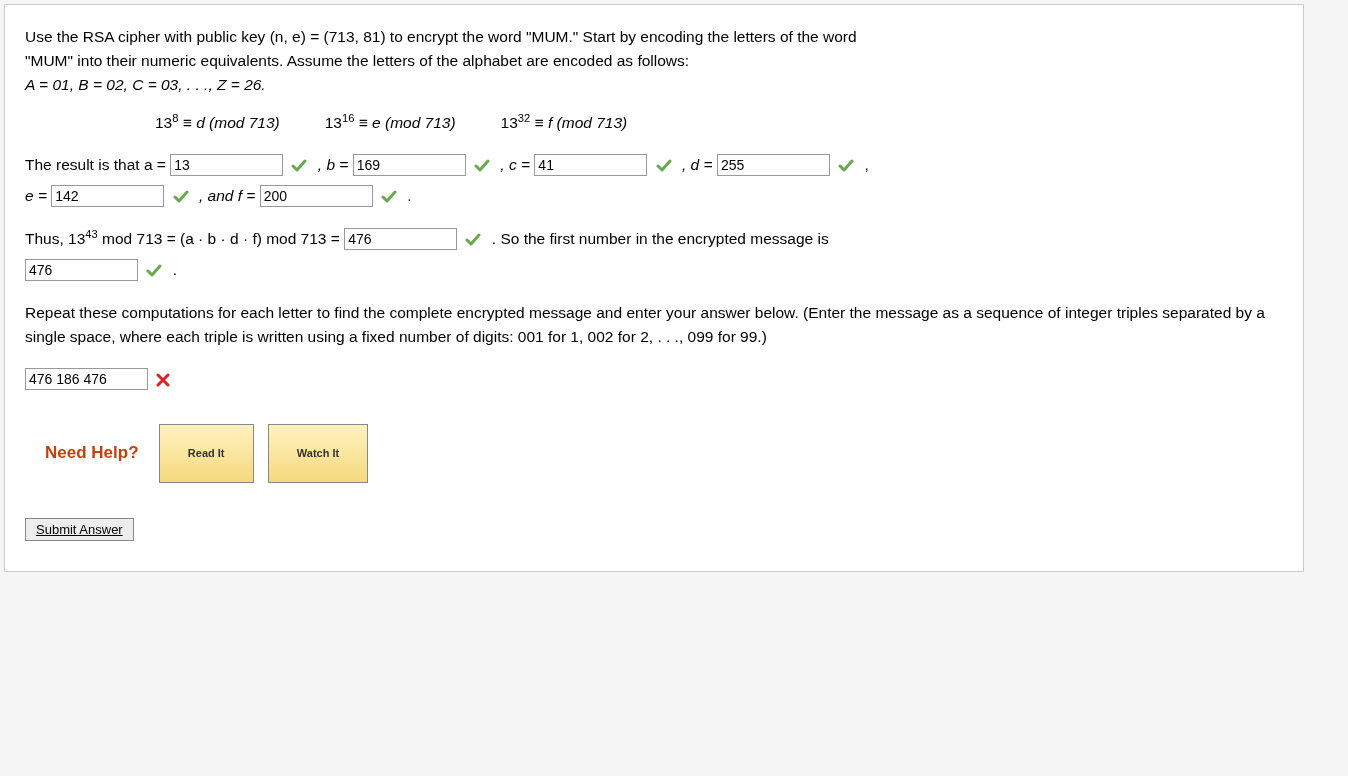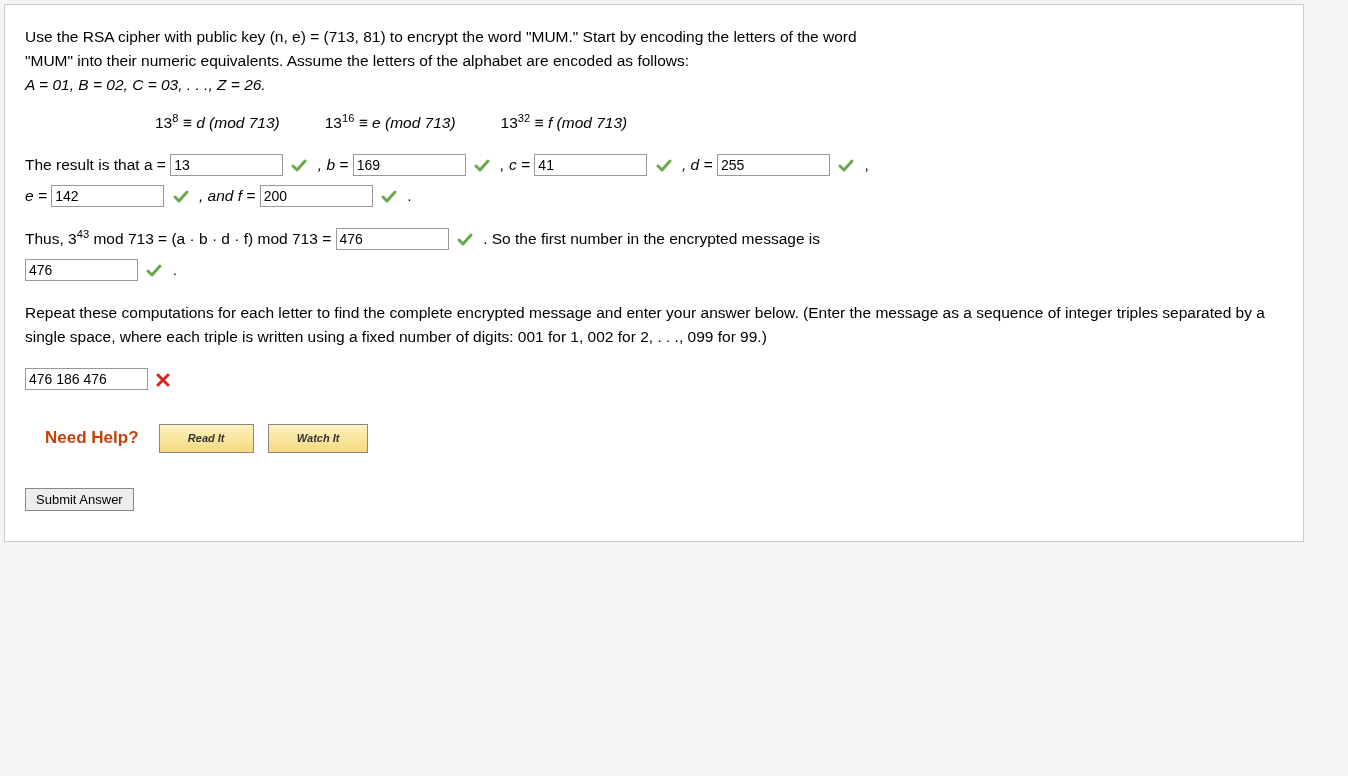--- a/index.html
+++ b/index.html
@@ -67,38 +67,38 @@
     color: #c2410c;
     font-weight: bold;
     font-size: 17px;
     margin-right: 16px;
     vertical-align: middle;
   }
   .help-btn {
     display: inline-block;
     background: linear-gradient(#fff2c0, #f5d97e);
     border: 1px solid #888;
-    padding: 5px 28px;
+    padding: 20px 28px;
     font-size: 11px;
     font-weight: bold;
     color: #333;
     vertical-align: middle;
     margin-right: 10px;
     cursor: pointer;
     font-family: Arial, sans-serif;
-    font-style: italic;
   }
   .submit-btn {
     margin-top: 35px;
     background: #ededed;
     border: 1px solid #888;
     padding: 3px 10px;
     font-size: 13px;
     font-family: Arial, sans-serif;
     cursor: pointer;
+    text-decoration: underline;
   }
 </style>
 </head>
 <body>
 
 <div class="container">
   <div class="content">
 
     <p>
       <span>Use the RSA cipher with public key (n, e) = (713, 81) to encrypt the word "MUM." Start by encoding the letters of the word</span><br>
@@ -144,21 +144,21 @@
           </svg></span>
       <span class="math-i"> ,  and f = </span>
       <input class="answer" value="200" style="">
       <span class="check-icon"><svg width="16" height="16">
             <path d="M2 8 L6 12 L14 3" stroke="#6aa84f" stroke-width="3" fill="none" stroke-linecap="round" stroke-linejoin="round"></path>
           </svg></span>
       <span> .</span>
     </div>
 
     <div class="flow-line" style="margin-top:12px;">
-      <span>Thus, 3</span><sup>43</sup>
+      <span>Thus, 13</span><sup>43</sup>
       <span> mod 713 = (a · b · d · f) mod 713 = </span>
       <input class="answer" value="476" style="">
       <span class="check-icon"><svg width="16" height="16">
             <path d="M2 8 L6 12 L14 3" stroke="#6aa84f" stroke-width="3" fill="none" stroke-linecap="round" stroke-linejoin="round"></path>
           </svg></span>
       <span> .  So the first number in the encrypted message is</span>
       <br>
       <input class="answer" value="476" style="">
       <span class="check-icon"><svg width="16" height="16">
             <path d="M2 8 L6 12 L14 3" stroke="#6aa84f" stroke-width="3" fill="none" stroke-linecap="round" stroke-linejoin="round"></path>

